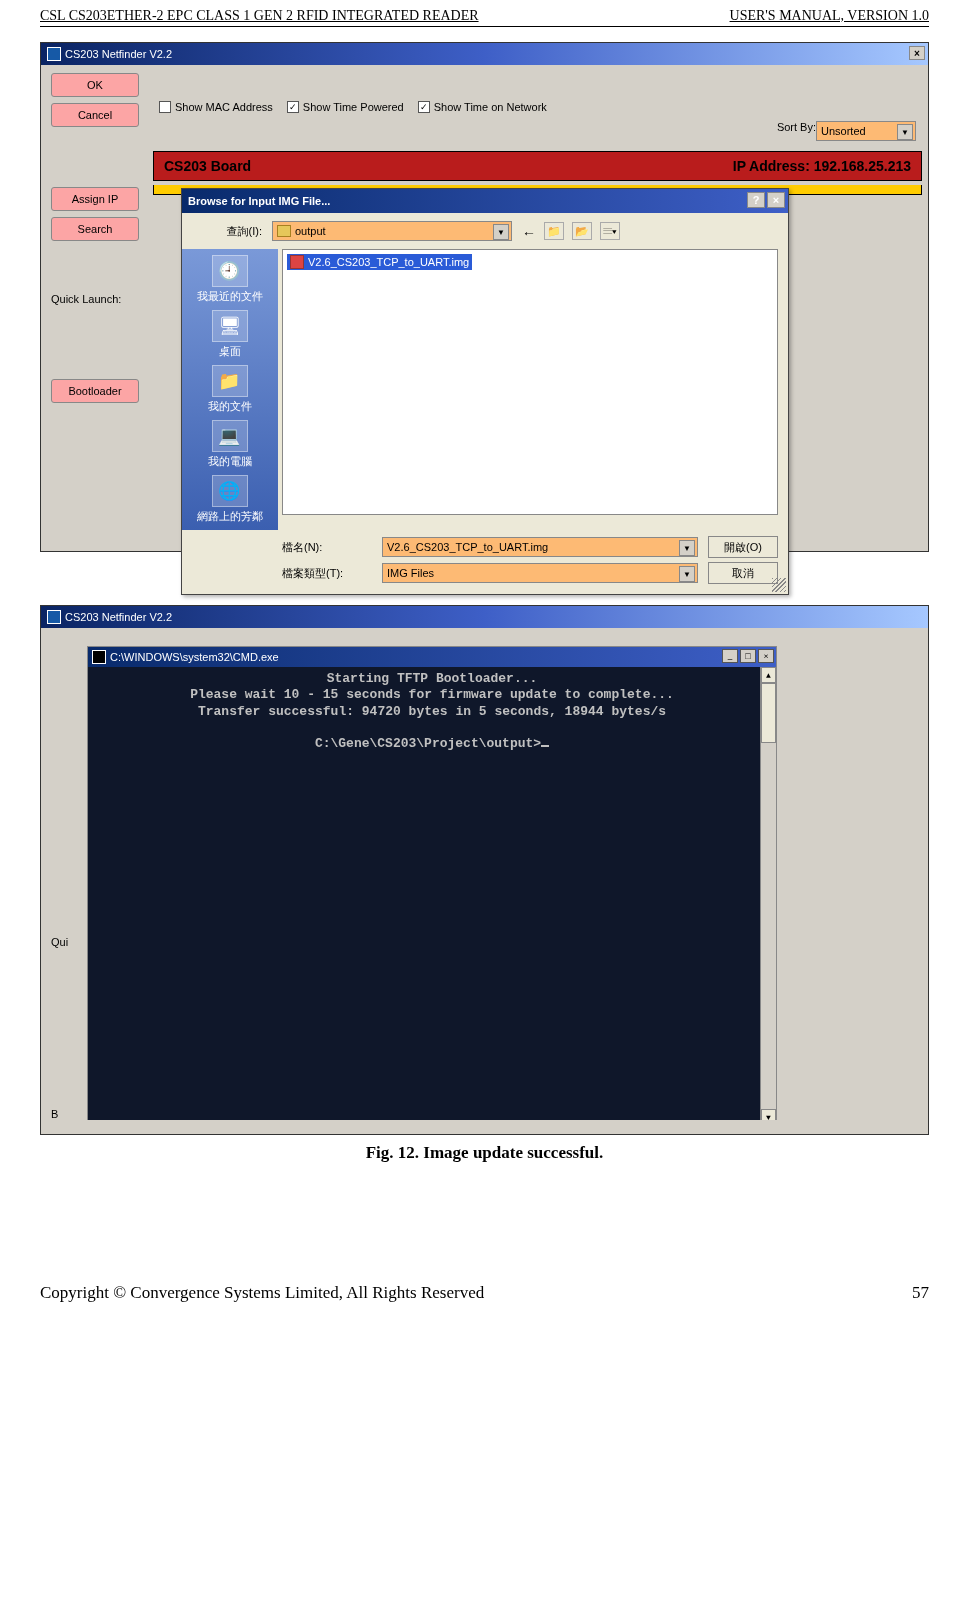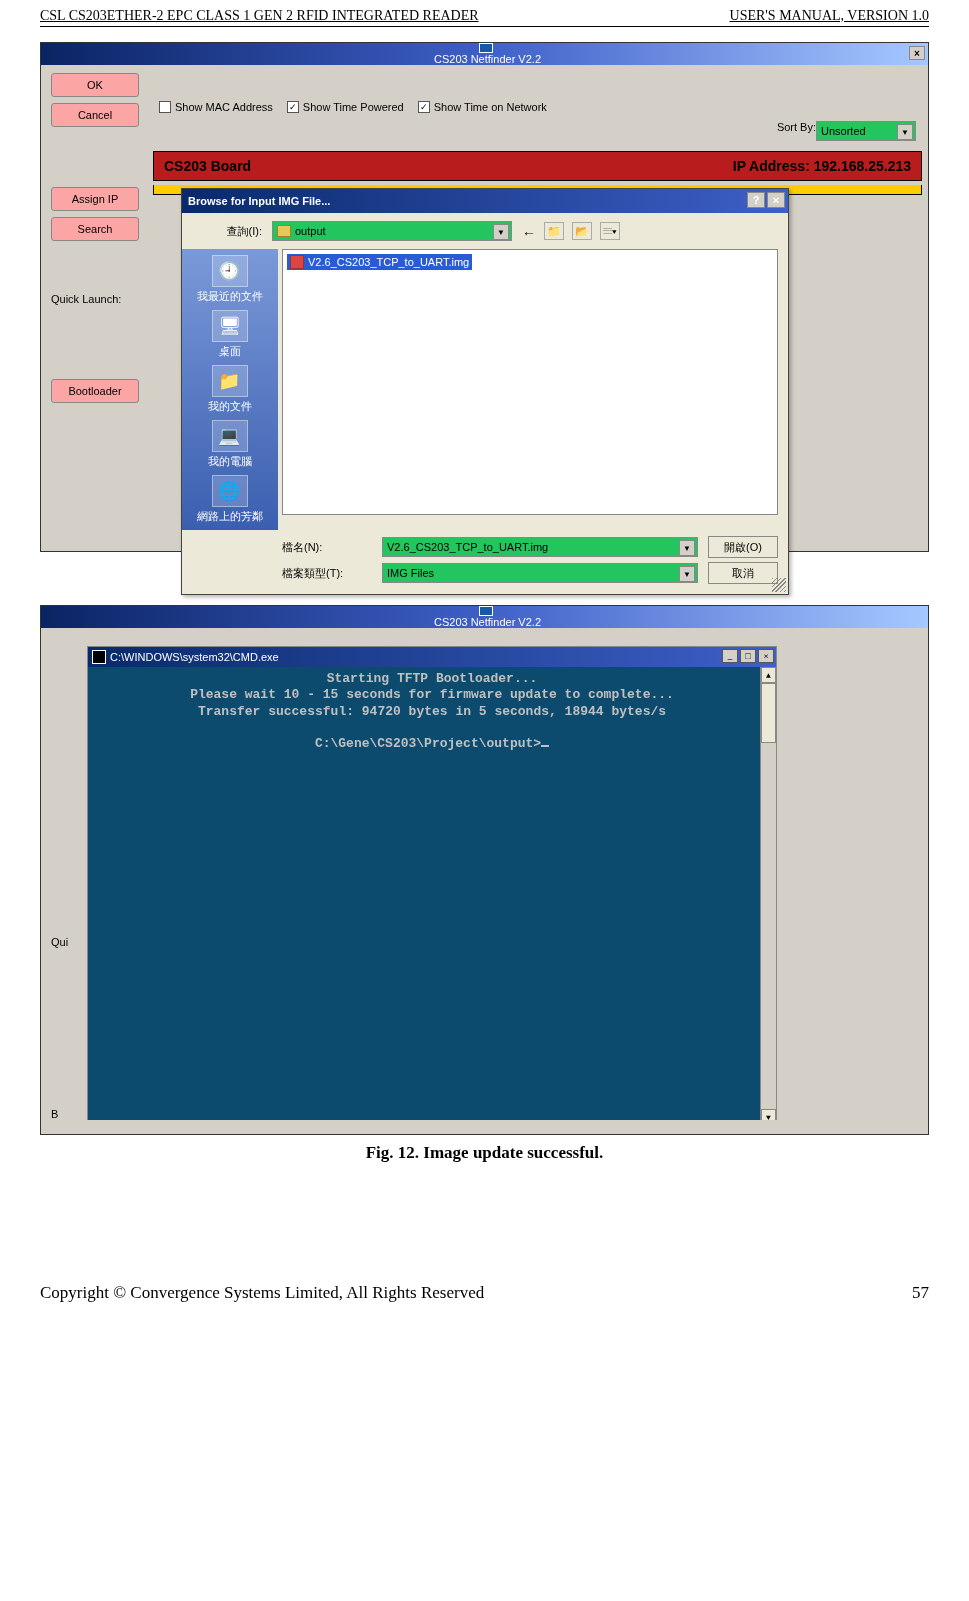--- a/index.html
+++ b/index.html
@@ -42,21 +42,20 @@
       font-size: 11px;
     }
     .win-titlebar {
       height: 22px;
       background: linear-gradient(to right, #0a2463, #3e5fc7, #a6c8ff);
       color: #fff;
       display: flex;
       align-items: center;
       padding-left: 6px;
       position: relative;
-      flex-direction: column;
     }
     .win-titlebar .app-icon {
       width: 14px; height: 14px;
       background: #1659a6;
       border: 1px solid #fff;
       margin-right: 4px;
     }
     .title-close {
       position: absolute;
       right: 3px; top: 3px;
@@ -76,21 +75,21 @@
       font-size: 11px;
       display:flex; align-items:center; justify-content:center;
     }
     .nf-label { font-size:11px; color:#000; padding: 4px 0; }
     .nf-right { flex:1; display:flex; flex-direction:column; gap:4px; }
     .nf-toolbar { display:flex; align-items:center; gap:14px; padding:4px 8px; color:#fff; }
     .nf-toolbar.dark { color:#000; }
     .nf-check { display:flex; align-items:center; gap:4px; }
     .chkbox { width:12px; height:12px; background:#fff; border:1px solid #555; display:inline-flex; align-items:center; justify-content:center; font-size:9px; color:#000; }
     .select {
-      background:#22c55e; border:1px solid #888; height:20px;
+      background:#fdba74; border:1px solid #888; height:20px;
       padding: 2px 18px 2px 4px; position:relative; font-size:11px;
       display:inline-flex; align-items:center;
     }
     .select::after { content:"▼"; position:absolute; right:2px; top:2px; background:#d4d0c8; border:1px solid #888; width:14px; height:14px; display:flex; align-items:center; justify-content:center; font-size:8px; }
 
     .yellow-strip {
       background: #b91c1c;
       color:#000;
       font-weight:bold;
       padding:6px 10px;
@@ -173,21 +172,21 @@
     .sc2 { height: 530px; margin-top: 6px; }
     .sc2 .nf-right-placeholder {
       position:absolute; left:10px; top:70px;
       display:flex; flex-direction:column; gap:60px;
       font-size:11px;
     }
     .sc2-slice { position:absolute; left:0; bottom:0; height:14px; width:100%; background:#d4d0c8; }
     .cmd-window {
       position:absolute; left:46px; top:40px;
       width:690px; height:480px;
-      background:#0c4a6e;
+      background:#0f172a;
       border:1px solid #888;
       font-family: "Courier New", monospace;
     }
     .cmd-title {
       height:20px;
       background: linear-gradient(to right, #082a6b, #3e5fc7);
       display:flex; align-items:center;
       color:#fff; font-family: Tahoma, sans-serif;
       font-size:11px; padding-left:4px;
       position:relative;

